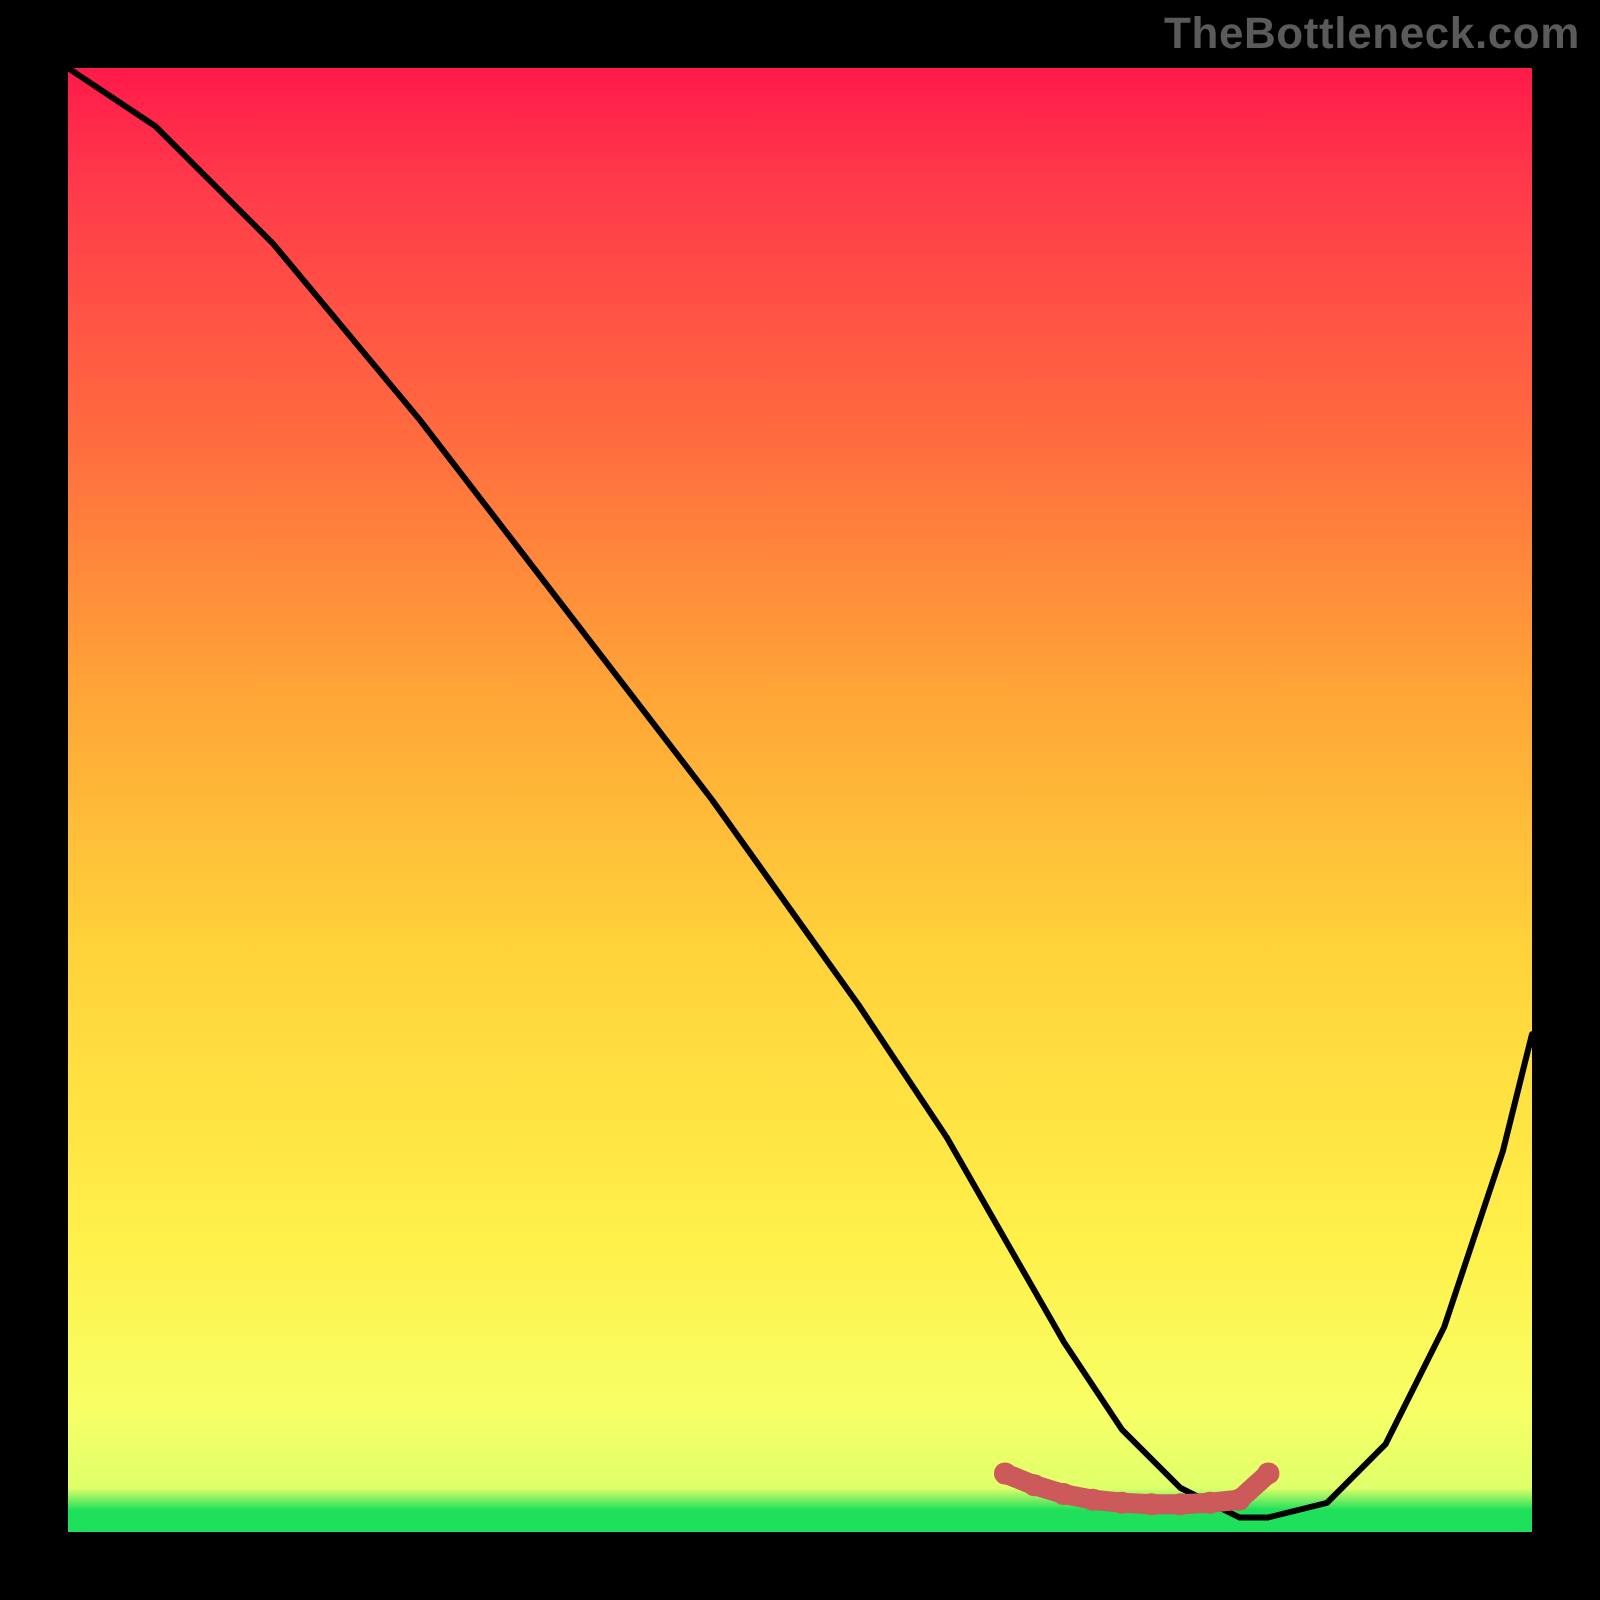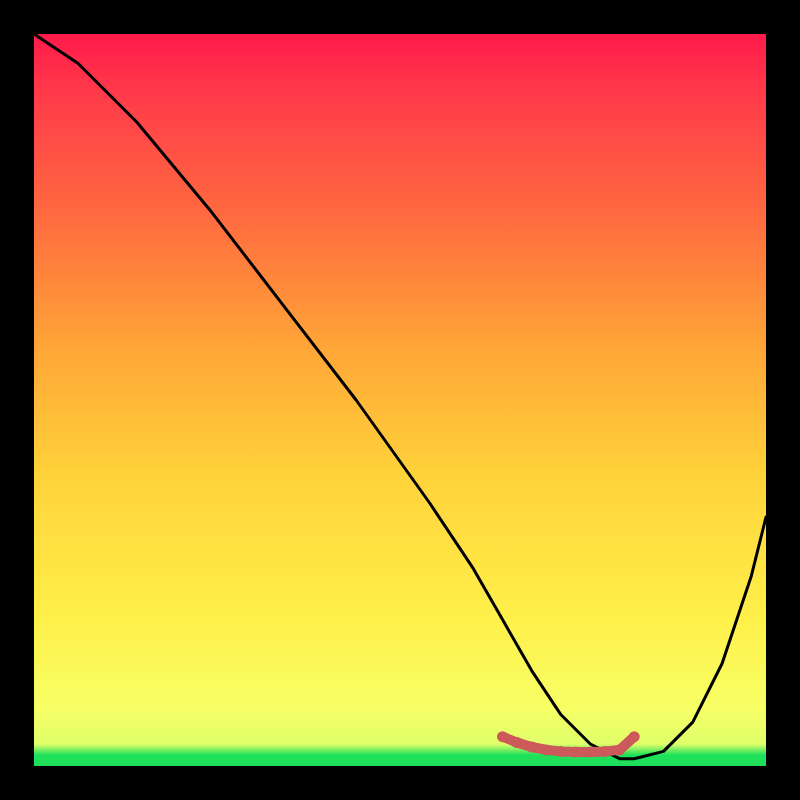--- a/index.html
+++ b/index.html
@@ -54,20 +54,21 @@
     top: 0;
     width: 100%;
     height: 100%;
     overflow: visible;
   }
 </style>
 </head>
 <body>
 
 <div class="frame">
+  <div class="watermark">TheBottleneck.com</div>
 
   <div class="plot-area">
     <svg class="curve" viewBox="0 0 732 732" preserveAspectRatio="none">
       <path id="main-curve" fill="none" stroke="#000" stroke-width="3" stroke-linecap="round" stroke-linejoin="round" d="M0.0 0.0 L43.9 29.3 L102.5 87.8 L175.7 175.7 L248.9 270.8 L322.1 366.0 L395.3 468.5 L439.2 534.4 L468.5 585.6 L497.8 636.8 L527.0 680.8 L556.3 710.0 L585.6 724.7 L600.2 724.7 L629.5 717.4 L658.8 688.1 L688.1 629.5 L717.4 541.7 L732.0 483.1"></path>
       <path id="highlight-curve" fill="none" stroke="#cc5a5a" stroke-width="10" stroke-linecap="round" stroke-linejoin="round" d="M468.5 702.7 L483.1 708.6 L497.8 713.0 L512.4 715.9 L527.0 717.4 L541.7 718.1 L556.3 718.1 L571.0 717.4 L585.6 715.9 L600.2 702.7"></path>
       <g id="highlight-dots">
           <circle cx="468.5" cy="702.7" r="5.5" fill="#cc5a5a"></circle>
           <circle cx="483.1" cy="708.6" r="5.5" fill="#cc5a5a"></circle>
           <circle cx="497.8" cy="713.0" r="5.5" fill="#cc5a5a"></circle>
           <circle cx="512.4" cy="715.9" r="5.5" fill="#cc5a5a"></circle>

